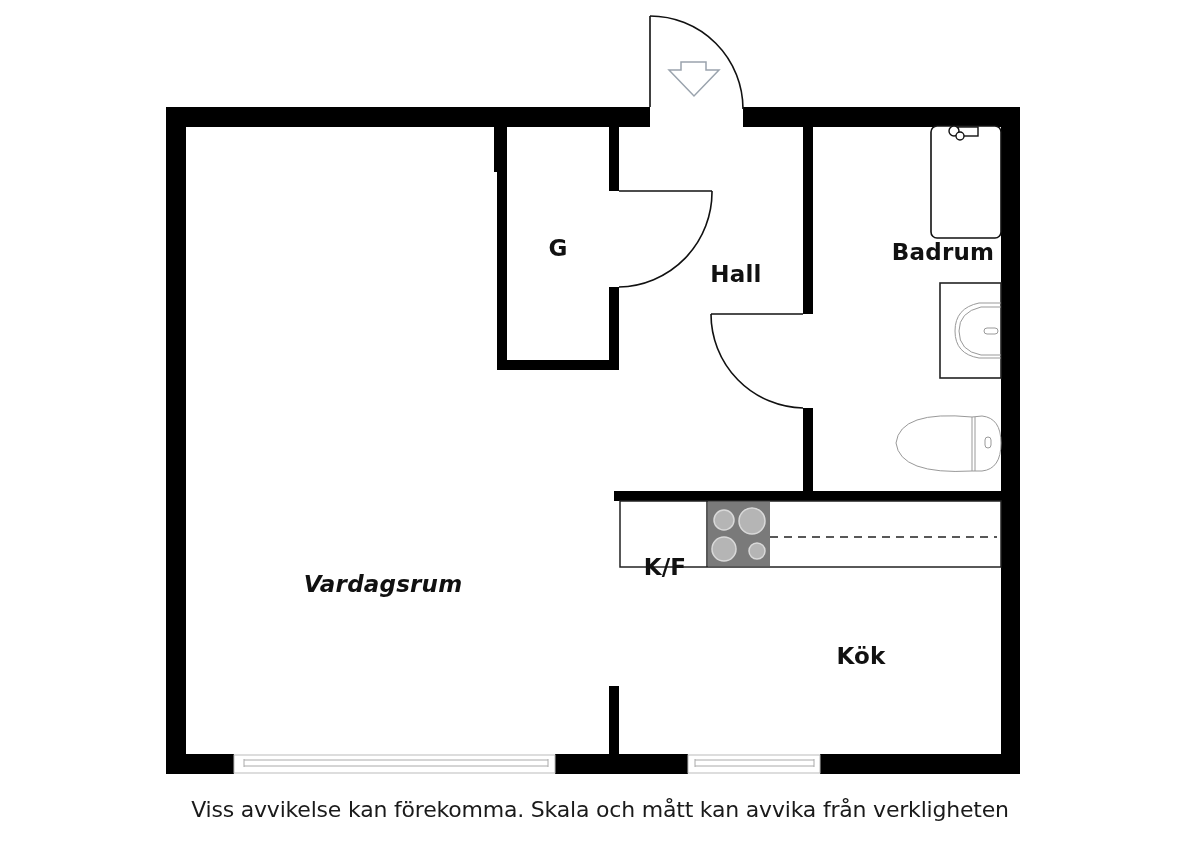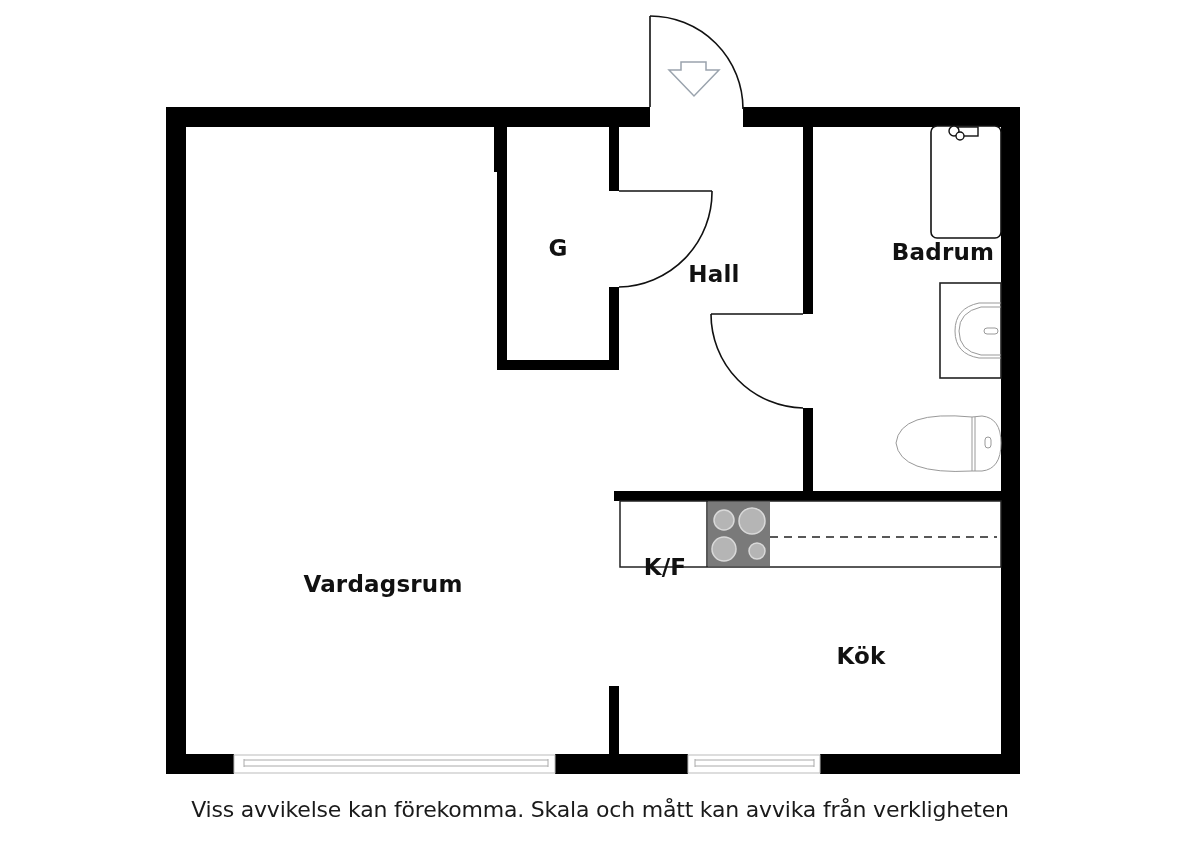--- a/index.html
+++ b/index.html
@@ -119,20 +119,20 @@
 
   <g>
     <rect x="708" y="502" width="62" height="64" fill="#7a7a7a"></rect>
     <circle cx="724" cy="520" r="10" fill="#b5b5b5" stroke="#d9d9d9" stroke-width="1.5"></circle>
     <circle cx="752" cy="521" r="13" fill="#b5b5b5" stroke="#d9d9d9" stroke-width="1.5"></circle>
     <circle cx="724" cy="549" r="12" fill="#b5b5b5" stroke="#d9d9d9" stroke-width="1.5"></circle>
     <circle cx="757" cy="551" r="8" fill="#b5b5b5" stroke="#d9d9d9" stroke-width="1.5"></circle>
   </g>
 </svg>
 
-<div class="room-label" style="left:383px; top:584px;">Vardagsrum</div>
+<div class="room-label" style="left:383px; top:584px;font-style:italic;">Vardagsrum</div>
 <div class="room-label" style="left:558px; top:248px;">G</div>
-<div class="room-label" style="left:714px; top:274px;">Hall</div>
+<div class="room-label" style="left:736px; top:274px;">Hall</div>
 <div class="room-label" style="left:943px; top:252px;">Badrum</div>
 <div class="room-label" style="left:813px; top:656px;margin-left:48px;">Kök</div>
 <div class="room-label" style="left:665px; top:534px;margin-top:33px;">K/F</div>
 
 <div class="disclaimer">Viss avvikelse kan förekomma. Skala och mått kan avvika från verkligheten</div>
 
 </body></html>

